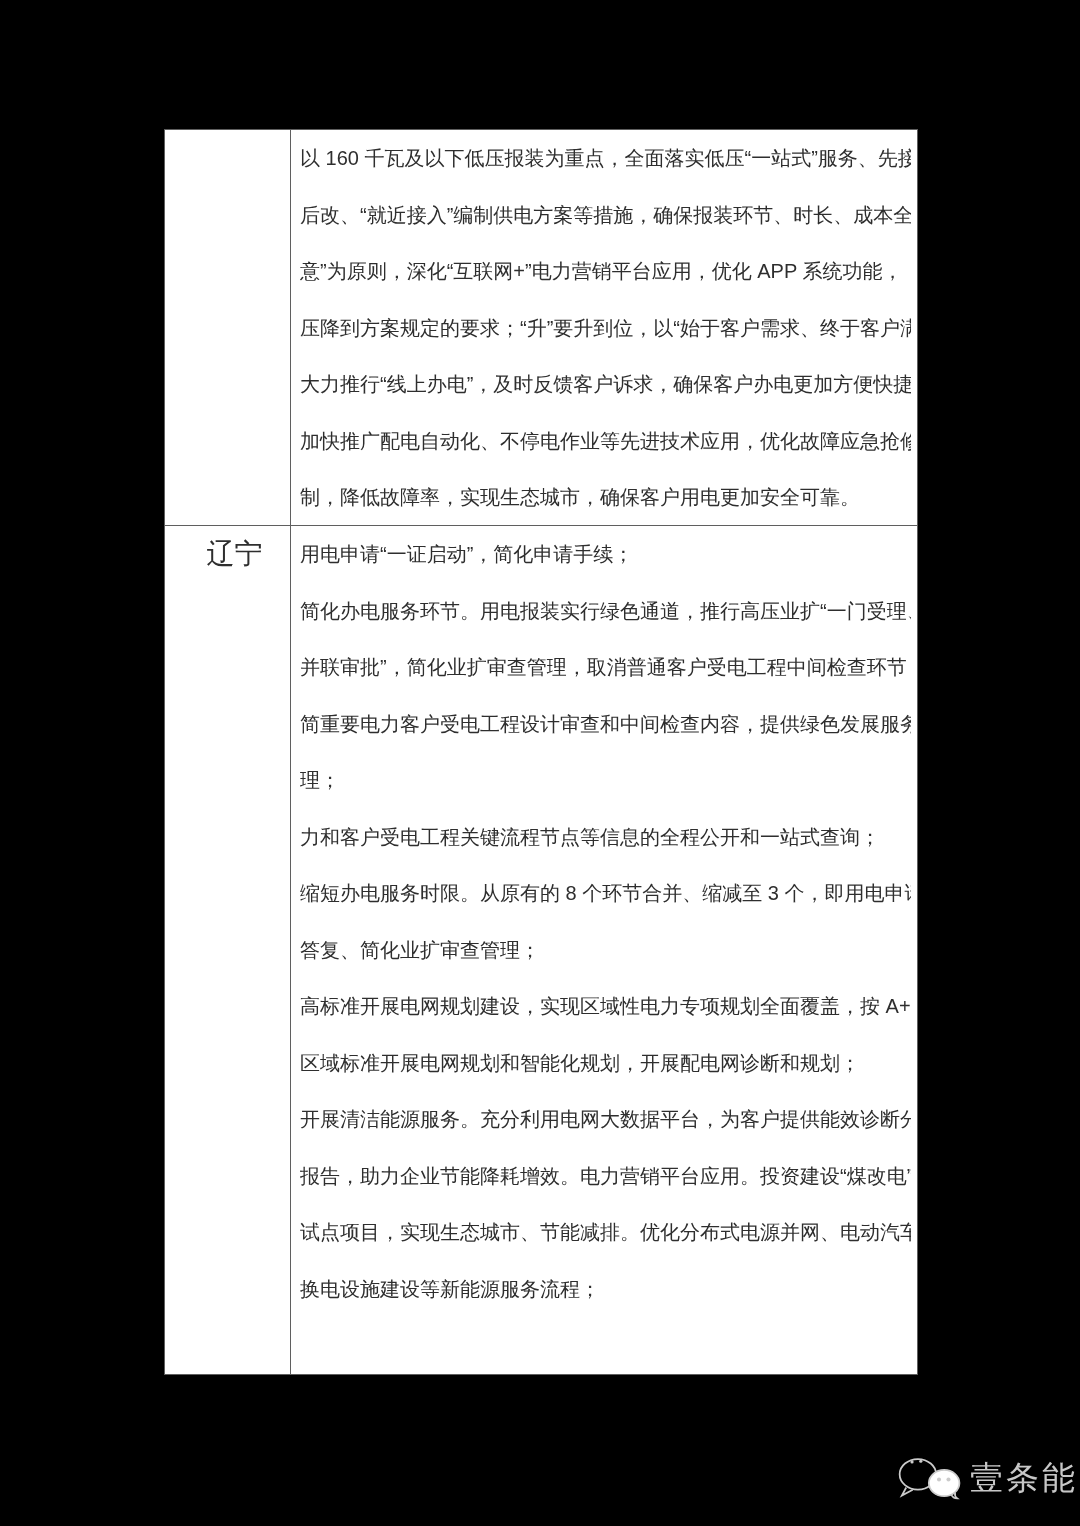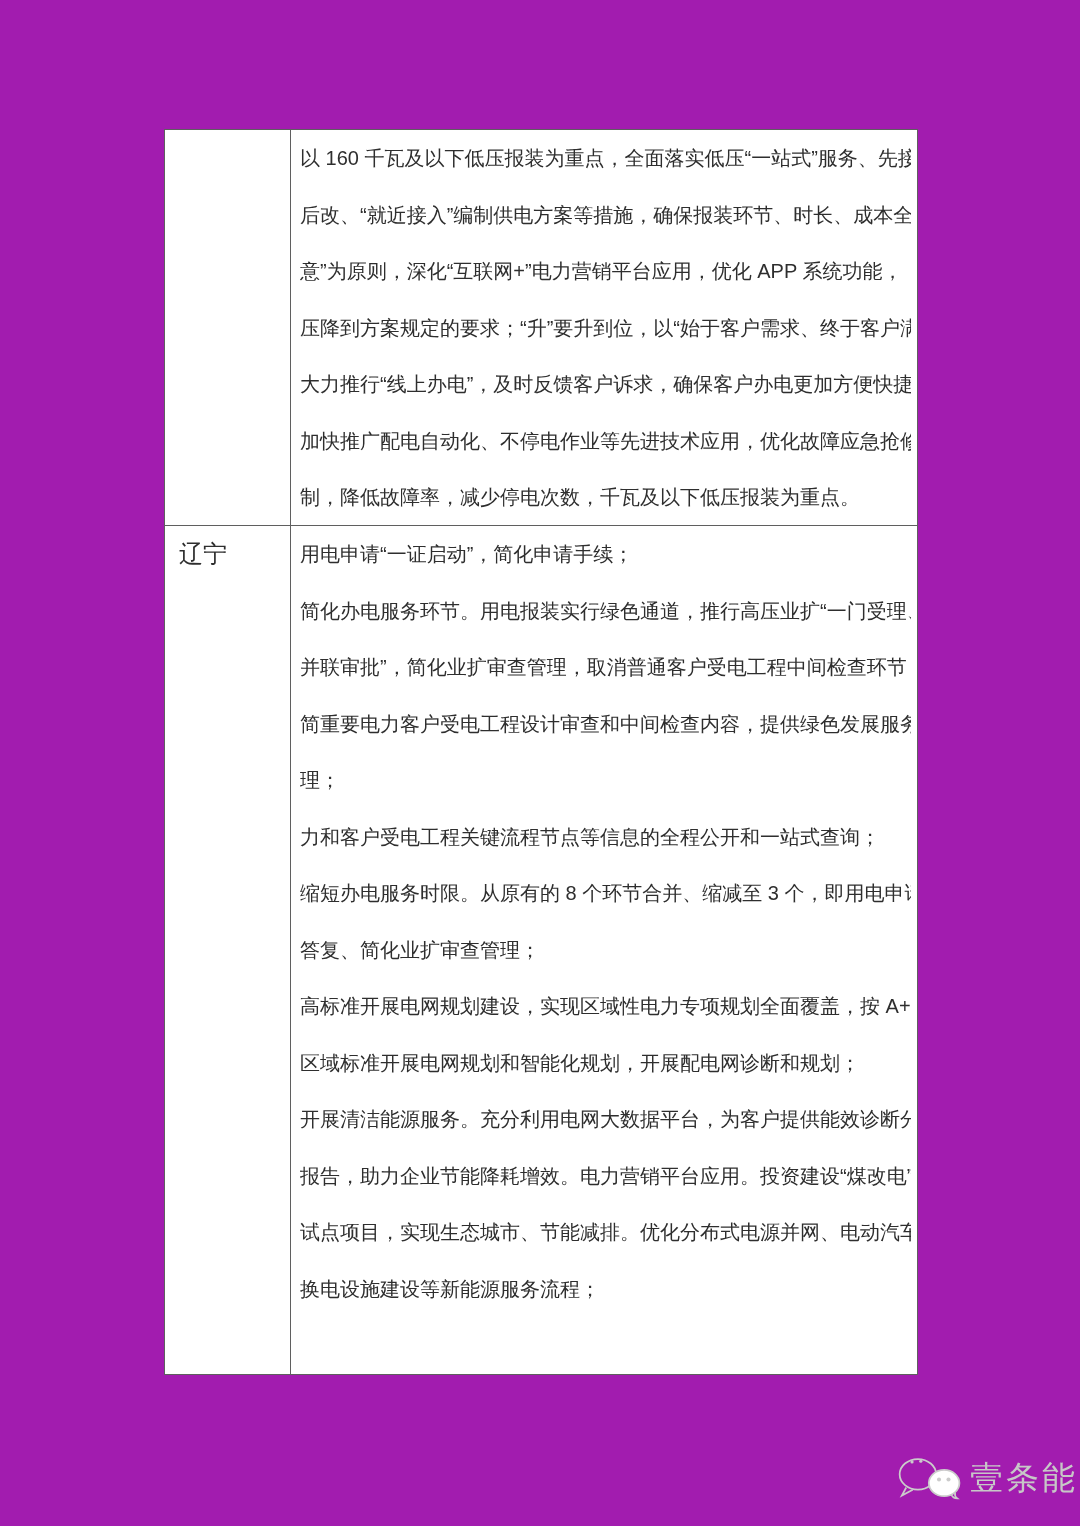--- a/index.html
+++ b/index.html
@@ -1,20 +1,20 @@
 <!DOCTYPE html>
 <html><head>
 <meta charset="utf-8">
 <style>
   * { margin:0; padding:0; box-sizing:border-box; }
   html,body { background:#ffffff; }
   .page {
     position:relative;
     width:1080px; height:1526px;
-    background:#a21caf;
+    background:#000000;
     overflow:hidden;
     font-family:"Liberation Sans", sans-serif;
     text-decoration:underline;
   }
   .table {
     position:absolute;
     left:164px; top:129px;
     width:754px; height:1246px;
     border:1px solid #5f5f5f;
     display:flex; flex-direction:column;
@@ -24,23 +24,24 @@
   .row-continuation { height:396px; border-bottom:1px solid #5f5f5f; }
   .row-liaoning { flex:1; }
   .cell-region {
     width:126px;
     border-right:1px solid #5f5f5f;
     padding-left:14px;
     overflow:hidden;
   }
   .cell-region .region-label {
     display:block;
-    font-size:24px; color:#2e2e2e;
+    font-size:28px; color:#2e2e2e;
     line-height:56.5px;
     white-space:nowrap;
+    text-align:center;
   }
   .cell-text {
     flex:1;
     padding:0 6px 0 9px;
     overflow:hidden;
   }
   .lines .line {
     font-size:20px;
     color:#2e2e2e;
     line-height:56.5px;
@@ -76,21 +77,21 @@
         <span class="region-label"></span>
       </div>
       <div class="cell-text">
         <div class="lines">
             <div class="line">以 160 千瓦及以下低压报装为重点，全面落实低压“一站式”服务、先接</div>
             <div class="line">后改、“就近接入”编制供电方案等措施，确保报装环节、时长、成本全面</div>
             <div class="line">意”为原则，深化“互联网+”电力营销平台应用，优化 APP 系统功能，</div>
             <div class="line">压降到方案规定的要求；“升”要升到位，以“始于客户需求、终于客户满</div>
             <div class="line">大力推行“线上办电”，及时反馈客户诉求，确保客户办电更加方便快捷；</div>
             <div class="line">加快推广配电自动化、不停电作业等先进技术应用，优化故障应急抢修机</div>
-            <div class="line">制，降低故障率，减少停电次数，千瓦及以下低压报装为重点。</div>
+            <div class="line">制，降低故障率，实现生态城市，确保客户用电更加安全可靠。</div>
           </div>
       </div>
     </div>
 
     <div class="row row-liaoning">
       <div class="cell-region">
         <span class="region-label">辽宁</span>
       </div>
       <div class="cell-text">
         <div class="lines">

